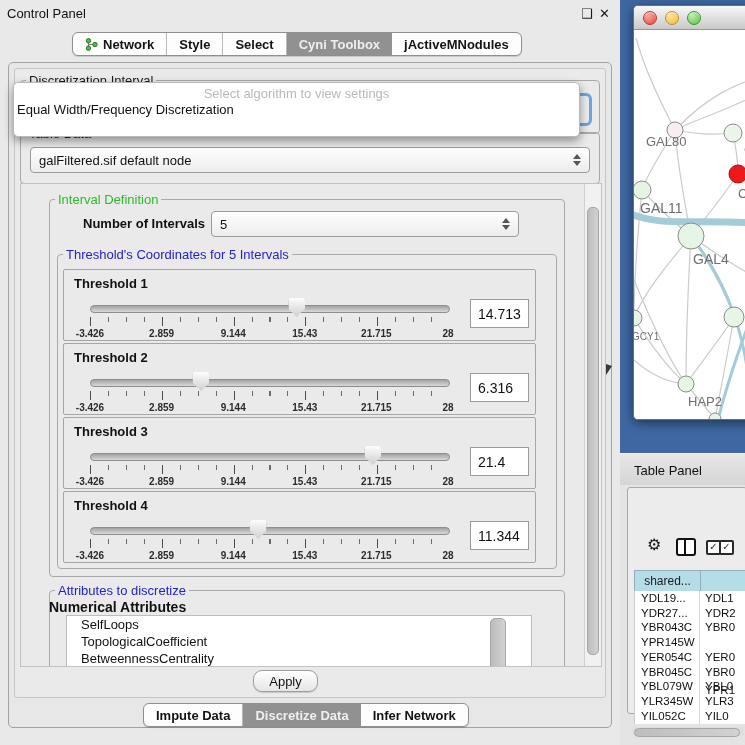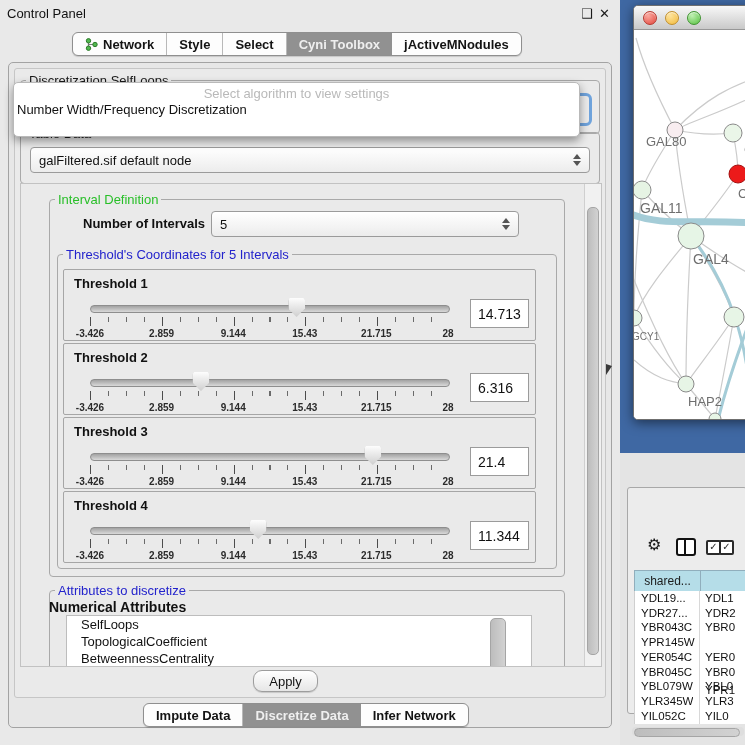--- a/index.html
+++ b/index.html
@@ -114,27 +114,27 @@
         </div>
       <div class="tab">
           <span>jActiveMNodules</span>
         </div>
     </div>
 
     <div class="abs panel" style="left:8px;top:62px;width:602px;height:664px;"></div>
     <div class="abs inner-panel" style="left:14px;top:68px;width:590px;height:628px;"></div>
 
     <div class="abs group" style="left:20px;top:80px;width:578px;height:52px;"></div>
-    <span class="abs group-title" style="left:26px;top:73px;color:#1a1a1a;z-index:1;">Discretization SelfLoops</span>
+    <span class="abs group-title" style="left:26px;top:73px;color:#1a1a1a;z-index:1;">Discretization Interval</span>
 
     <div class="abs" style="left:540px;top:93px;width:46px;height:27px;border:3px solid #6fa3dc;border-radius:6px;background:#ececec;z-index:2;"></div>
 
     <div class="abs popup" style="left:13px;top:82px;width:565px;height:53px;">
       <div class="hint">Select algorithm to view settings</div>
-      <div class="opt">Number Width/Frequency Discretization</div>
+      <div class="opt">Equal Width/Frequency Discretization</div>
     </div>
 
     <div class="abs group" style="left:20px;top:132px;width:578px;height:50px;"></div>
     <span class="abs group-title" style="left:26px;top:126px;color:#1a1a1a;">Table Data</span>
     <div class="abs combo" style="left:30px;top:147px;width:542px;height:24px;">
       <span class="val">galFiltered.sif default node</span>
       <span class="spin">
           <i class="up"></i>
           <i class="dn"></i>
         </span>
@@ -320,20 +320,23 @@
       <span class="node-label" style="left:104px;top:156px;">C</span>
       <span class="node-label" style="left:6px;top:170px;font-size:14px;">GAL11</span>
       <span class="node-label" style="left:59px;top:221px;font-size:14px;">GAL4</span>
       <span class="node-label" style="left:-2px;top:301px;font-size:10px;">GCY1</span>
       
       <span class="node-label" style="left:54px;top:364px;">HAP2</span>
     </div>
   </div>
 
   <div class="abs" style="left:620px;top:453px;width:125px;height:292px;background:#e4e4e4;">
+    <div class="abs tp-bar" style="left:0;top:0;width:125px;height:31px;">
+      <span class="abs" style="left:14px;top:9px;font-size:13px;">Table Panel</span>
+    </div>
 
     <div class="abs" style="left:7px;top:34px;width:118px;height:225px;background:#ececec;border:1px solid #a8a8a8;border-radius:3px;">
 
       <span class="abs" style="left:19px;top:47px;font-size:16px;color:#1a1a1a;">⚙</span>
       <span class="abs" style="left:48px;top:50px;width:16px;height:14px;border:2px solid #111;border-radius:3px;background:#fff;">
         <span style="position:absolute;left:6px;top:0;width:2px;height:14px;background:#111;"></span>
       </span>
       <span class="abs chk" style="left:78px;top:52px;">✓</span>
       <span class="abs chk" style="left:91px;top:52px;">✓</span>
 

